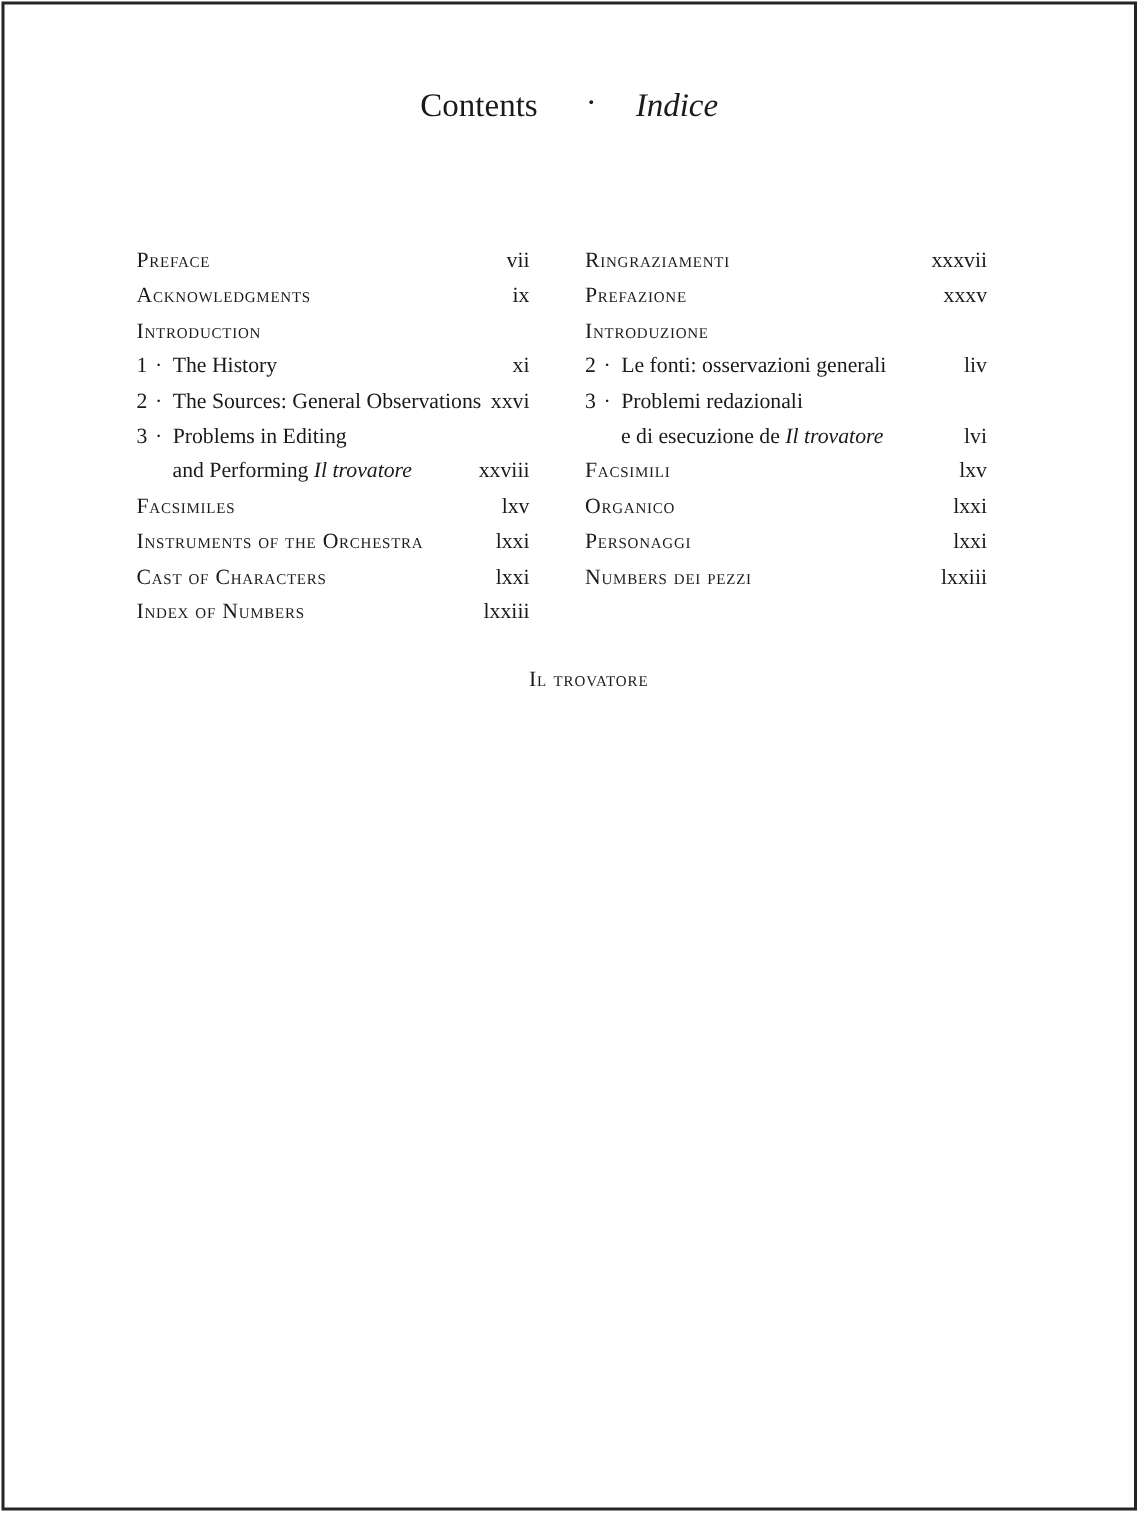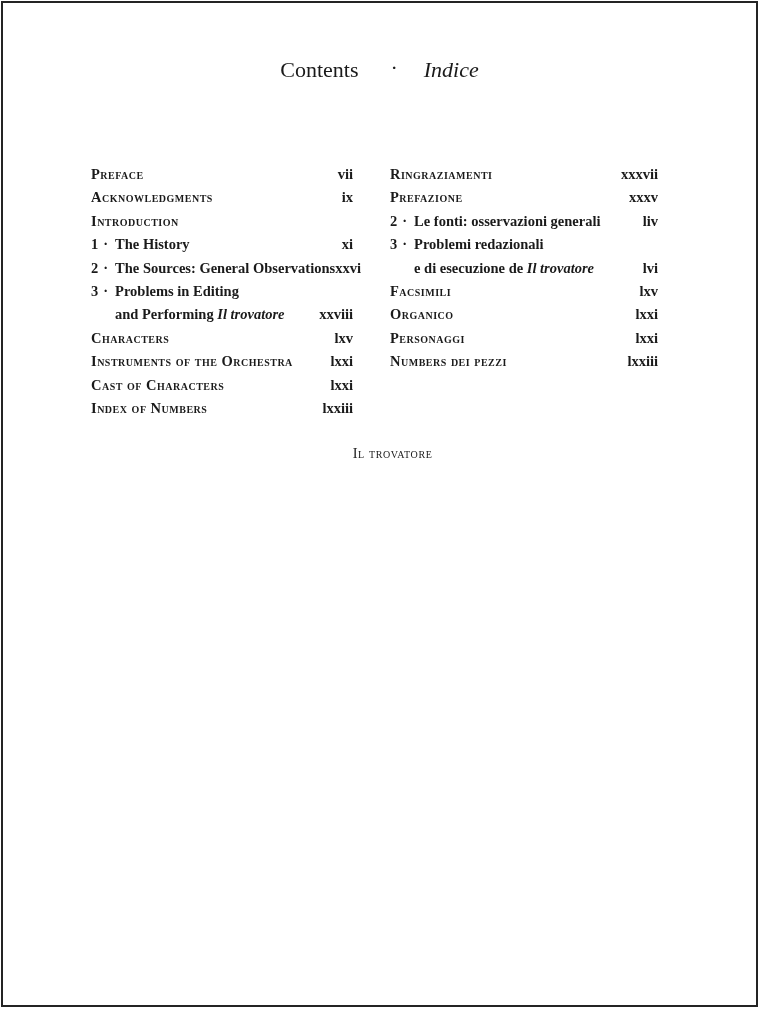--- a/index.html
+++ b/index.html
@@ -25,21 +25,21 @@
     text-align:center;font-size:22px;line-height:28px;
     font-weight:400;margin:0;
   }
   .title .sep{display:inline-block;margin:0 26px 0 32px;transform:translateY(-2px);}
   .title .it{font-style:italic;}
   .toc{
     position:absolute;top:163px;left:91px;width:567px;
     display:flex;justify-content:space-between;
     font-size:14.5px;
   }
-  .col{display:flex;flex-direction:column;font-weight:bold;}
+  .col{display:flex;flex-direction:column;}
   .col-en{width:262px;}
   .col-it{width:268px;}
   .row{
     display:flex;justify-content:space-between;align-items:baseline;
     line-height:23.4px;white-space:nowrap;
   }
   .label{display:inline-block;}
   .sc, .sctext{font-variant:small-caps;letter-spacing:0.5px;}
   .num{display:inline-block;}
   .numdot{display:inline-block;margin:0 7px 0 5px;}
@@ -85,21 +85,21 @@
         </div>
         <div class="row numbered">
           <span class="label"><span class="num">3</span><span class="numdot">·</span><span>Problems in Editing</span></span>
           <span class="pg"></span>
         </div>
         <div class="row continuation">
           <span class="label"><span>and Performing </span><i>Il trovatore</i></span>
           <span class="pg">xxviii</span>
         </div>
         <div class="row smallcaps">
-          <span class="label"><span class="sctext">Characters</span></span>
+          <span class="label"><span class="sctext">Facsimiles</span></span>
           <span class="pg">lxv</span>
         </div>
         <div class="row smallcaps">
           <span class="label"><span class="sctext">Instruments of the Orchestra</span></span>
           <span class="pg">lxxi</span>
         </div>
         <div class="row smallcaps">
           <span class="label"><span class="sctext">Cast of Characters</span></span>
           <span class="pg">lxxi</span>
         </div>
@@ -109,20 +109,24 @@
         </div>
       </div>
     <div class="col col-it" id="col-it">
         <div class="row smallcaps">
           <span class="label"><span class="sctext">Ringraziamenti</span></span>
           <span class="pg">xxxvii</span>
         </div>
         <div class="row smallcaps">
           <span class="label"><span class="sctext">Prefazione</span></span>
           <span class="pg">xxxv</span>
+        </div>
+        <div class="row smallcaps">
+          <span class="label"><span class="sctext">Introduzione</span></span>
+          <span class="pg"></span>
         </div>
         <div class="row numbered">
           <span class="label"><span class="num">2</span><span class="numdot">·</span><span>Le fonti: osservazioni generali</span></span>
           <span class="pg">liv</span>
         </div>
         <div class="row numbered">
           <span class="label"><span class="num">3</span><span class="numdot">·</span><span>Problemi redazionali</span></span>
           <span class="pg"></span>
         </div>
         <div class="row continuation">

